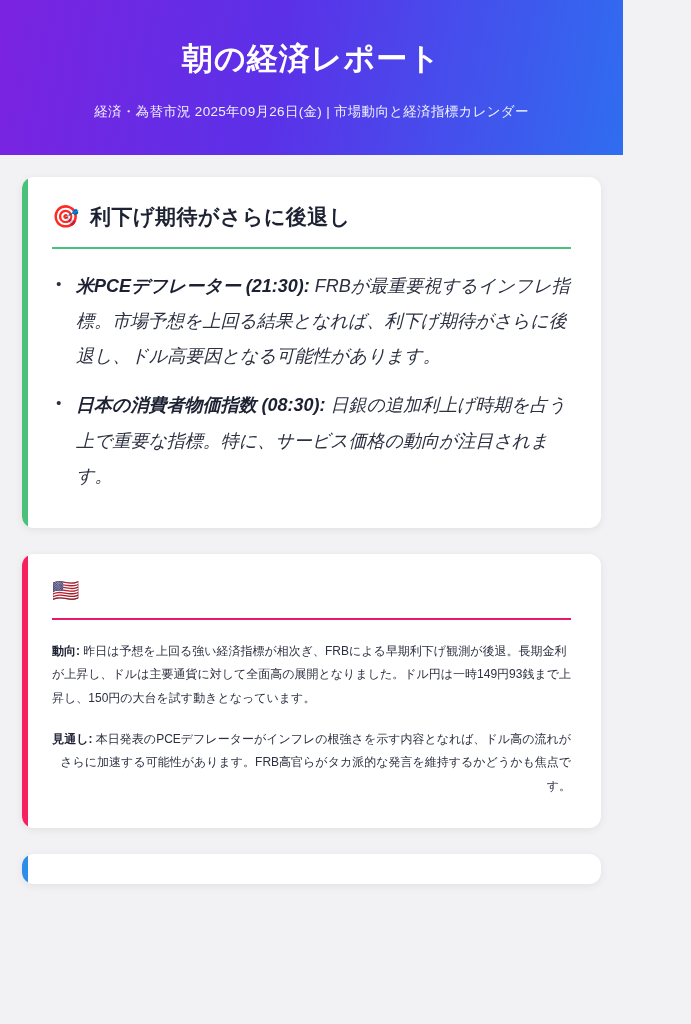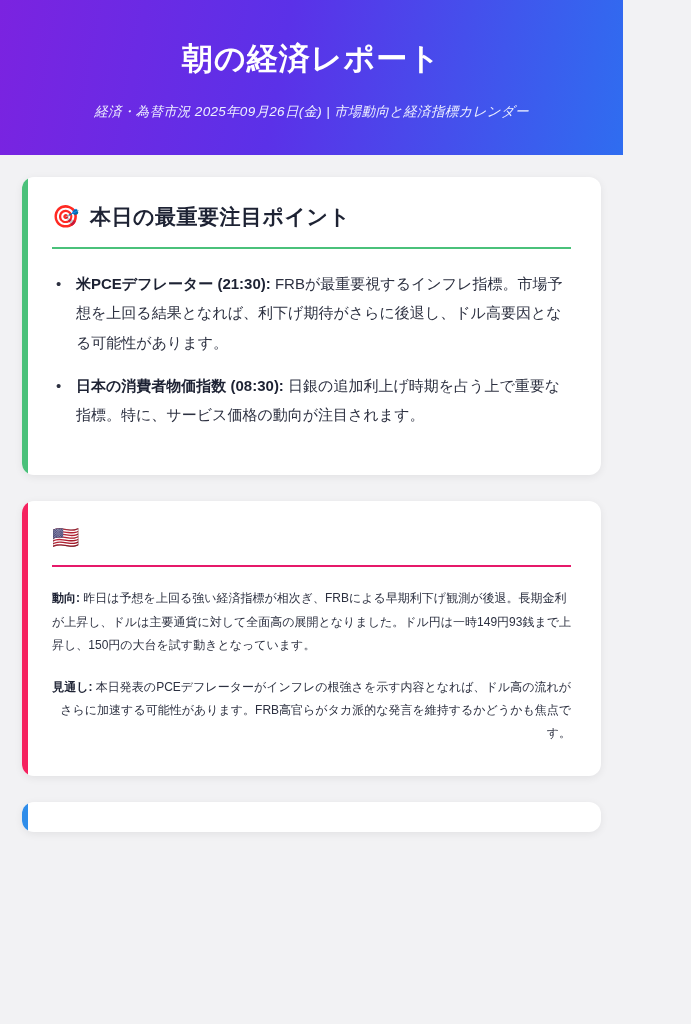--- a/index.html
+++ b/index.html
@@ -29,21 +29,20 @@
     letter-spacing: 1px;
     margin: 0 0 26px 0;
     line-height: 1.2;
   }
   .header-sub {
     font-size: 13.5px;
     font-weight: normal;
     color: #eef0ff;
     letter-spacing: 0.3px;
     margin: 0;
-    font-style: italic;
   }
   
   .content {
     padding: 22px 22px 0 22px;
   }
   .card {
     background: #ffffff;
     border-radius: 12px;
     box-shadow: 0 2px 8px rgba(0,0,0,0.07);
     margin-bottom: 26px;
@@ -79,27 +78,28 @@
     margin-bottom: 20px;
   }
   
   ul.points {
     margin: 0;
     padding: 0 0 0 20px;
     list-style: none;
   }
   ul.points li {
     position: relative;
-    font-size: 15px;
+    font-size: 18px;
     line-height: 1.95;
     color: #2c3040;
     margin-bottom: 14px;
     padding-left: 4px;
+    font-style: italic;
   }
-  ul.points li:last-child { margin-bottom: 16px; }
+  ul.points li:last-child { margin-bottom: 4px; }
   ul.points li::before {
     content: "•";
     position: absolute;
     left: -16px;
     top: 0;
     color: #2c3040;
     font-size: 15px;
   }
   .lbl { font-weight: bold; color: #1d2233; }
   
@@ -126,21 +126,21 @@
     <h1 class="header-title">朝の経済レポート</h1>
     <div class="header-sub">経済・為替市況 2025年09月26日(金) | 市場動向と経済指標カレンダー</div>
   </div>
 
   <div class="content">
 
     <section class="card">
       <div class="accent" style="background:#4ac17a"></div>
       <h2 class="card-title">
         <span class="emoji">🎯</span>
-        <span>本日の最重要注目ポイント</span>
+        <span>利下げ期待がさらに後退し</span>
       </h2>
       <div class="title-rule" style="background:#4ac17a"></div>
       <ul class="points">
         <li>
           <span class="lbl">米PCEデフレーター (21:30):</span><span> FRBが最重要視するインフレ指標。市場予想を上回る結果となれば、利下げ期待がさらに後退し、ドル高要因となる可能性があります。</span>
         </li>
         <li>
           <span class="lbl">日本の消費者物価指数 (08:30):</span><span> 日銀の追加利上げ時期を占う上で重要な指標。特に、サービス価格の動向が注目されます。</span>
         </li>
       </ul>

